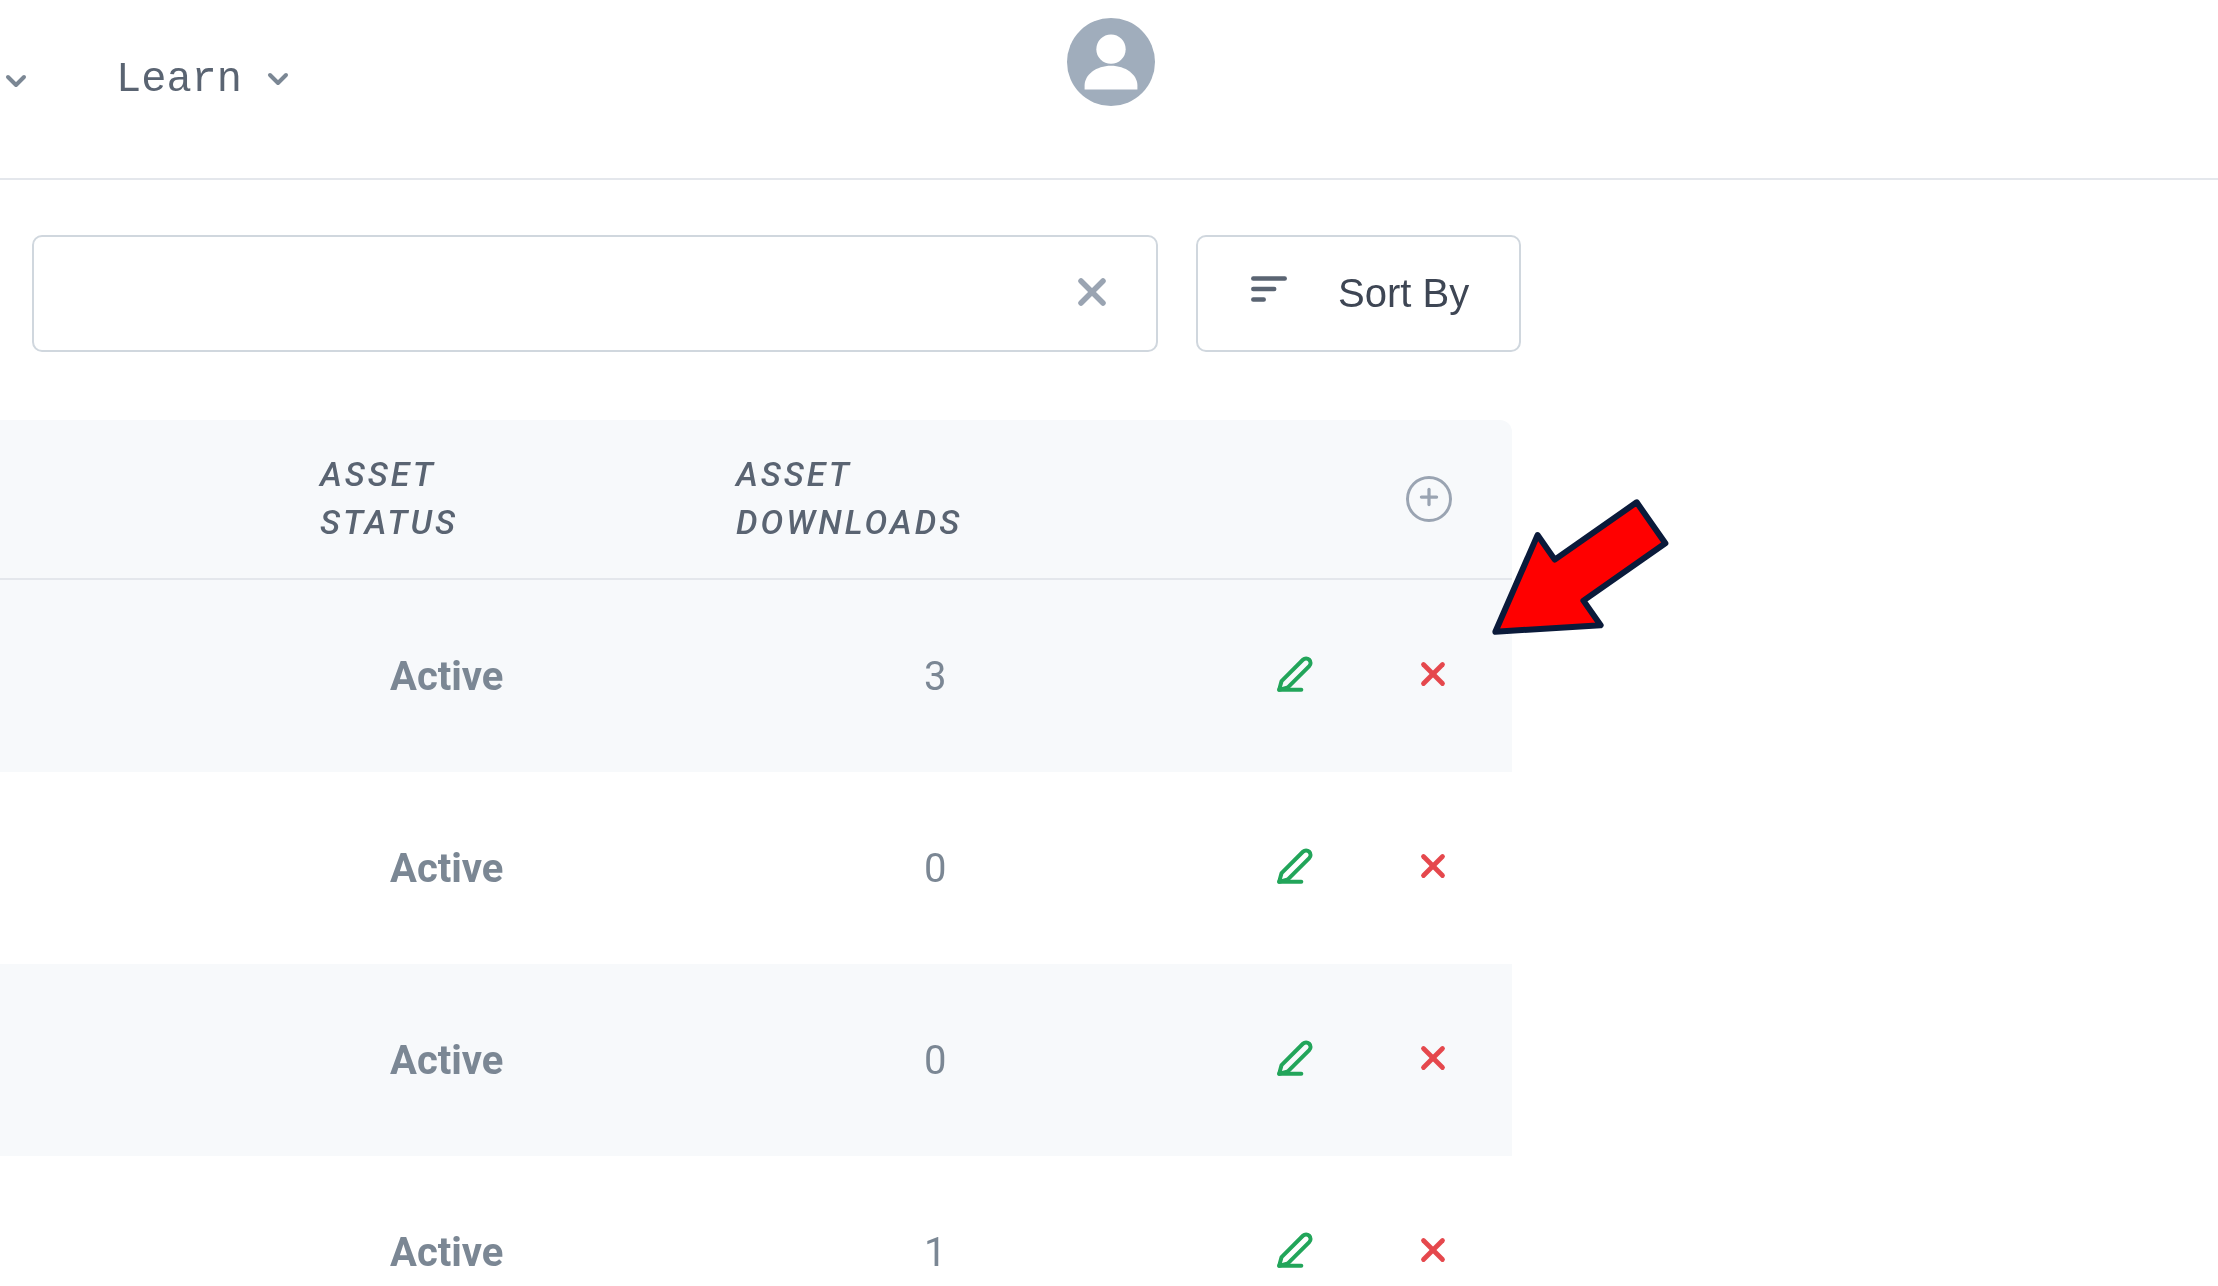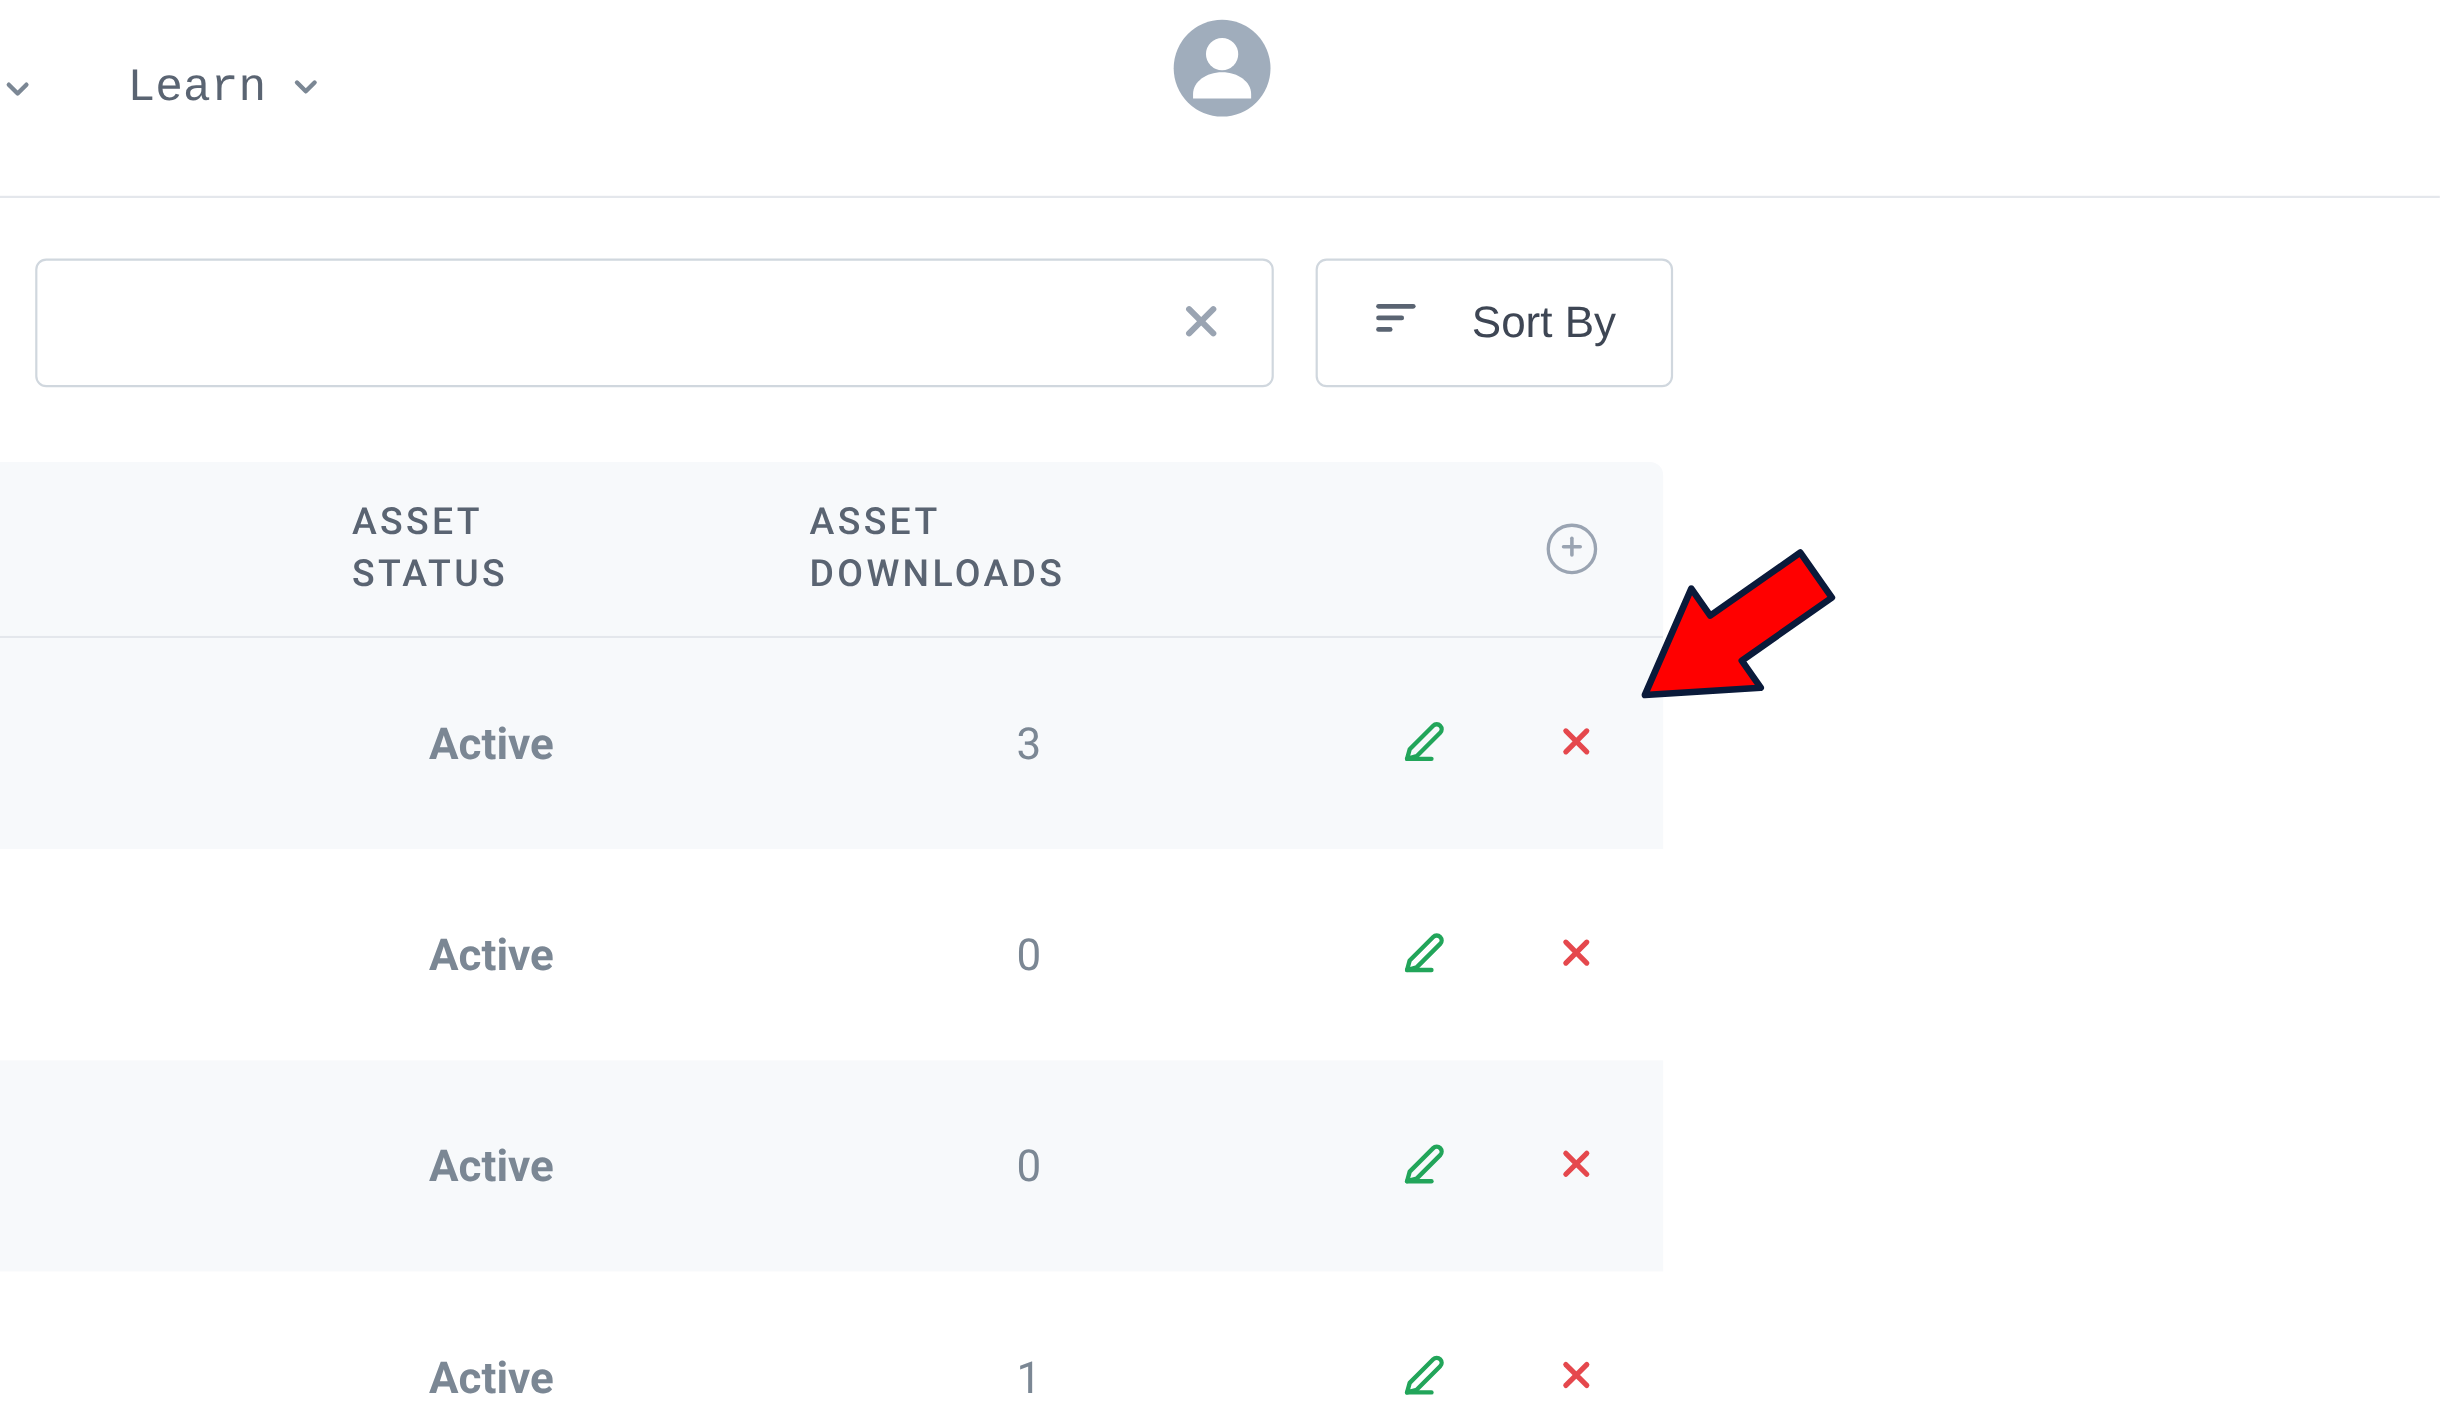--- a/index.html
+++ b/index.html
@@ -111,20 +111,21 @@
       width: 1512px;
     }
     .table-header {
       background: #f7f9fb;
       height: 160px;
       display: flex;
       align-items: center;
       border-bottom: 2px solid #e4e7ec;
       border-top-right-radius: 12px;
       position: relative;
+      font-style: italic;
     }
     .header-col-status {
       position: absolute;
       left: 320px;
       color: #5a6472;
       font-size: 34px;
       letter-spacing: 3px;
       font-weight: 500;
       line-height: 1.4;
     }

